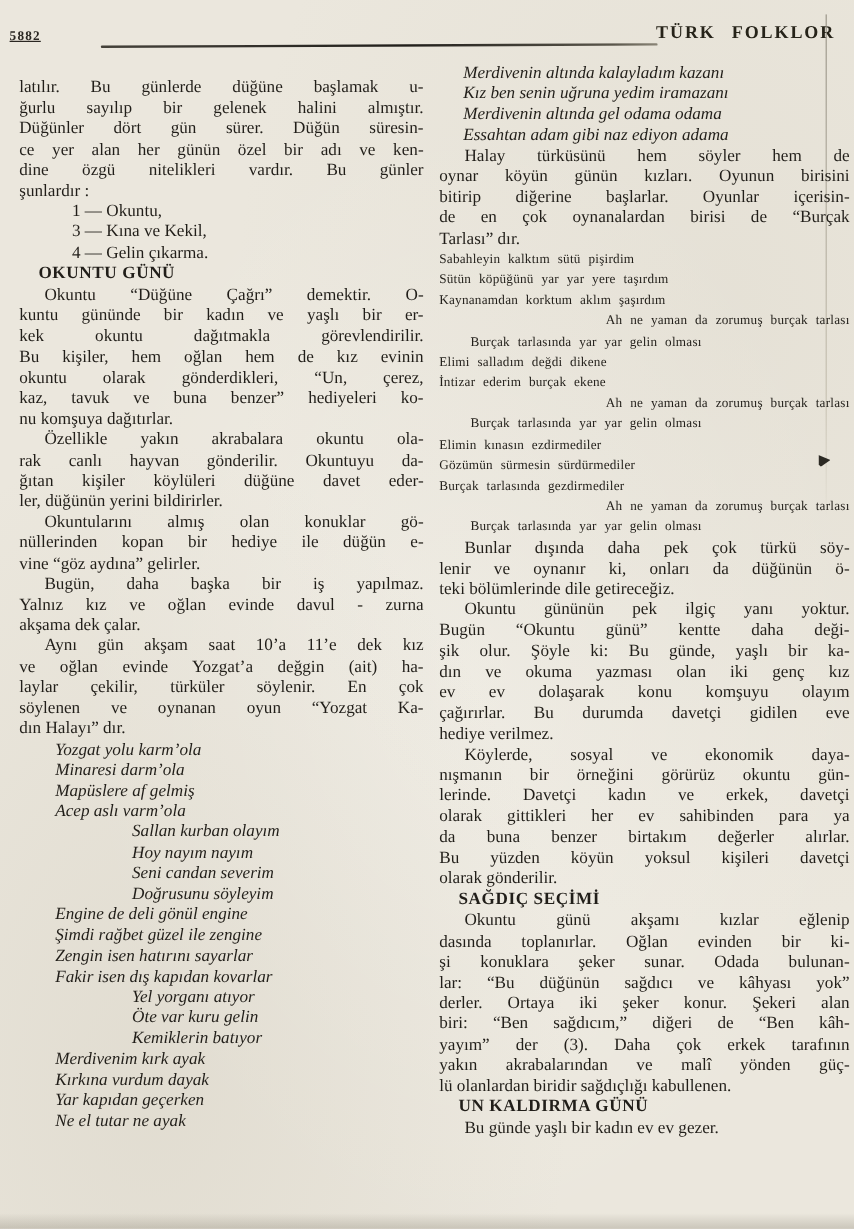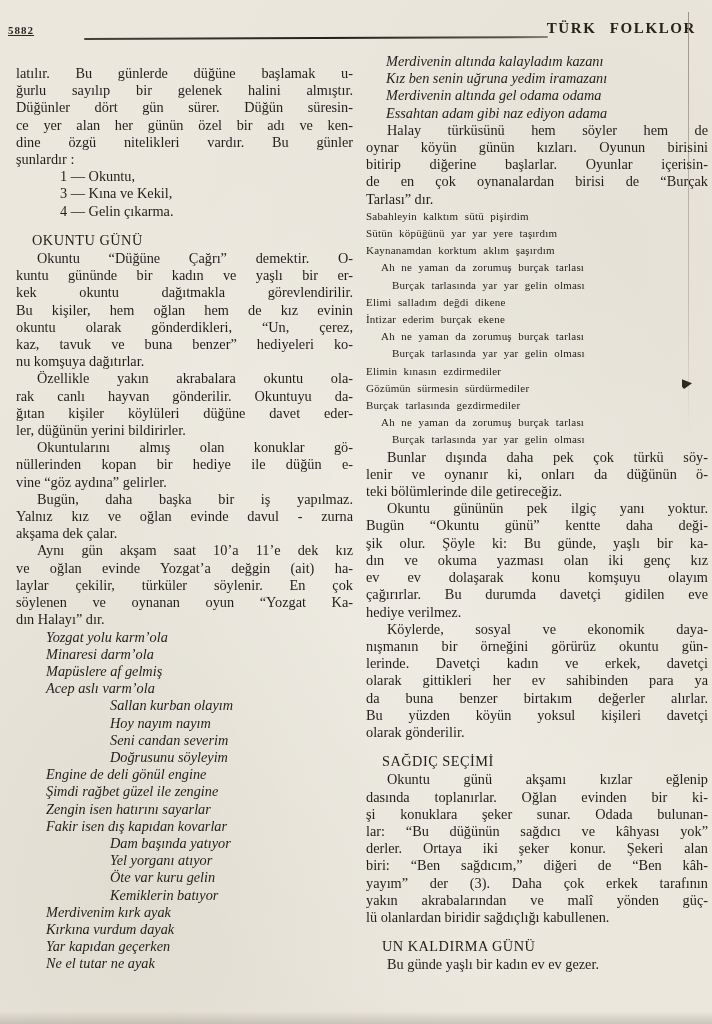--- a/index.html
+++ b/index.html
@@ -53,24 +53,24 @@
   .fi{text-indent:21px;}
 
   .list-line{padding-left:44px;min-height:17.2px;}
 
   .verse-line{font-style:italic;min-height:17.2px;}
   .col-left .verse-line.ind0{padding-left:30px;}
   .col-left .verse-line.ind1{padding-left:94px;}
   .col-right .verse-line.ind0{padding-left:20px;}
 
   .song-line{font-weight:normal;font-size:11px;word-spacing:3.5px;letter-spacing:.2px;min-height:17.2px;}
-  .song-line.ind1{padding-left:15px;}
+  .song-line.ind1{padding-left:15px;text-align:right;}
   .song-line.ind2{padding-left:26px;}
 
-  .heading{font-weight:normal;letter-spacing:.5px;padding-left:16px;margin-top:12px;margin-bottom:1px;min-height:17.2px;}
+  .heading{font-weight:bold;letter-spacing:.5px;padding-left:16px;margin-top:0;margin-bottom:1px;min-height:17.2px;}
 </style>
 </head>
 <body>
 
 <div class="page">
   <div class="page-number">5882</div>
   <div class="header-rule"></div>
   <div class="journal-title">TÜRK FOLKLOR</div>
   <div class="edge-line"></div>
   <div class="margin-mark"></div>
@@ -112,21 +112,20 @@
       <div class="verse-line ind0">Mapüslere af gelmiş</div>
       <div class="verse-line ind0">Acep aslı varm’ola</div>
       <div class="verse-line ind1">Sallan kurban olayım</div>
       <div class="verse-line ind1">Hoy nayım nayım</div>
       <div class="verse-line ind1">Seni candan severim</div>
       <div class="verse-line ind1">Doğrusunu söyleyim</div>
       <div class="verse-line ind0">Engine de deli gönül engine</div>
       <div class="verse-line ind0">Şimdi rağbet güzel ile zengine</div>
       <div class="verse-line ind0">Zengin isen hatırını sayarlar</div>
       <div class="verse-line ind0">Fakir isen dış kapıdan kovarlar</div>
-      <div class="verse-line ind1">Dam başında yatıyor</div>
       <div class="verse-line ind1">Yel yorganı atıyor</div>
       <div class="verse-line ind1">Öte var kuru gelin</div>
       <div class="verse-line ind1">Kemiklerin batıyor</div>
       <div class="verse-line ind0">Merdivenim kırk ayak</div>
       <div class="verse-line ind0">Kırkına vurdum dayak</div>
       <div class="verse-line ind0">Yar kapıdan geçerken</div>
       <div class="verse-line ind0">Ne el tutar ne ayak</div>
     </div>
   <div class="col col-right">
       <div class="verse-line ind0">Merdivenin altında kalayladım kazanı</div>

